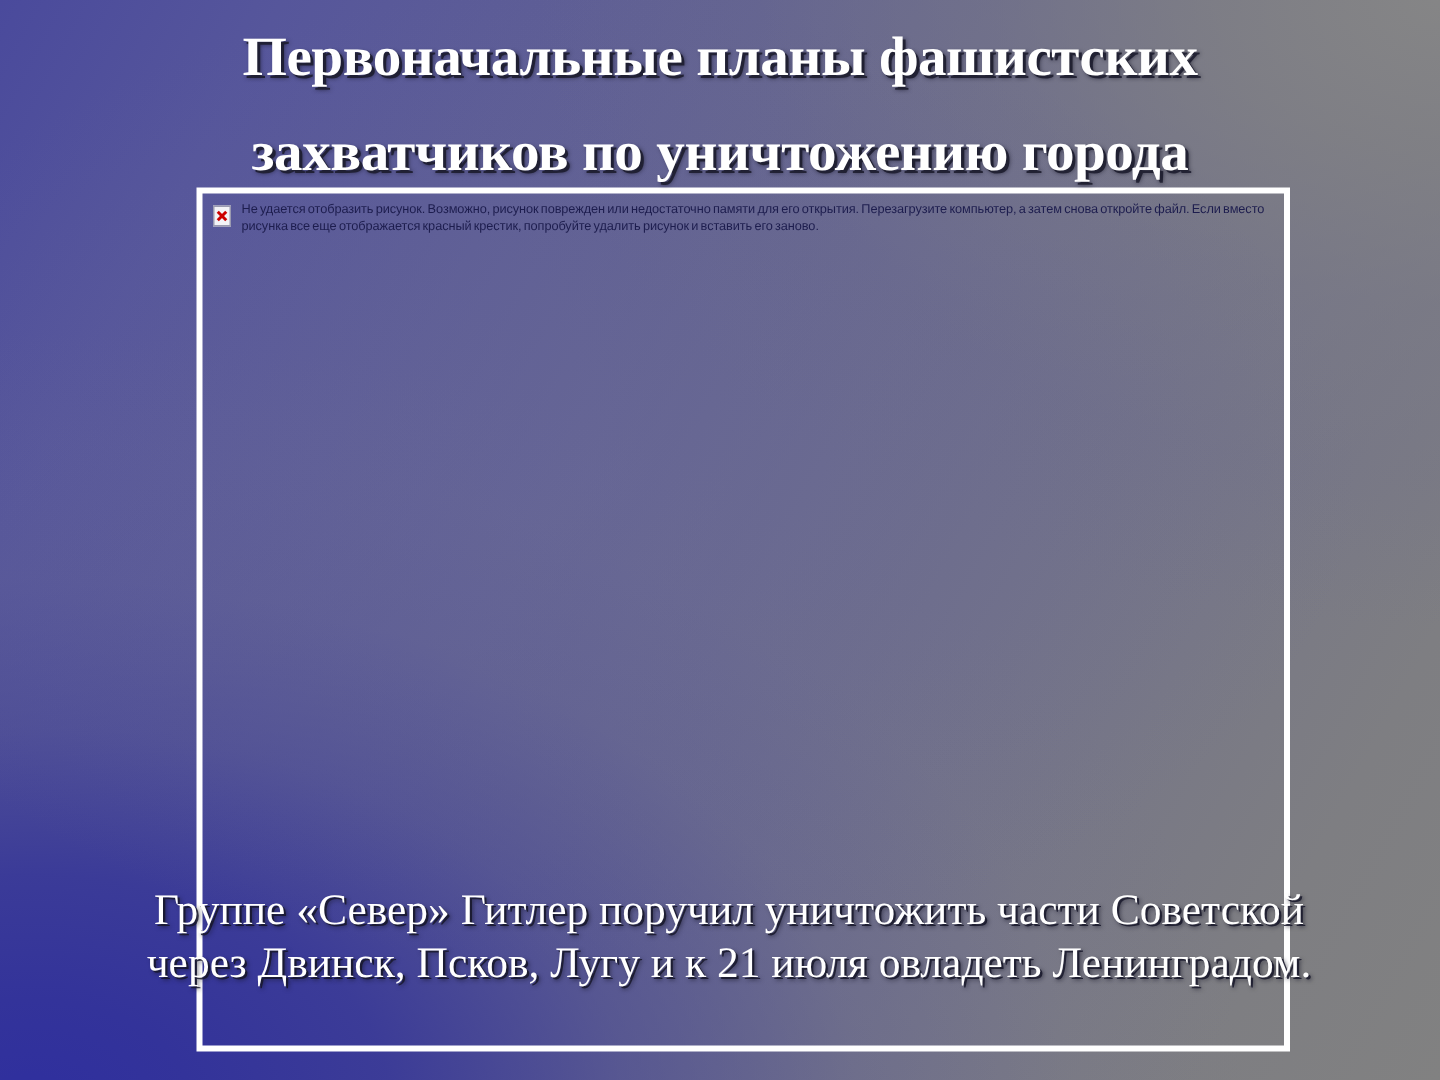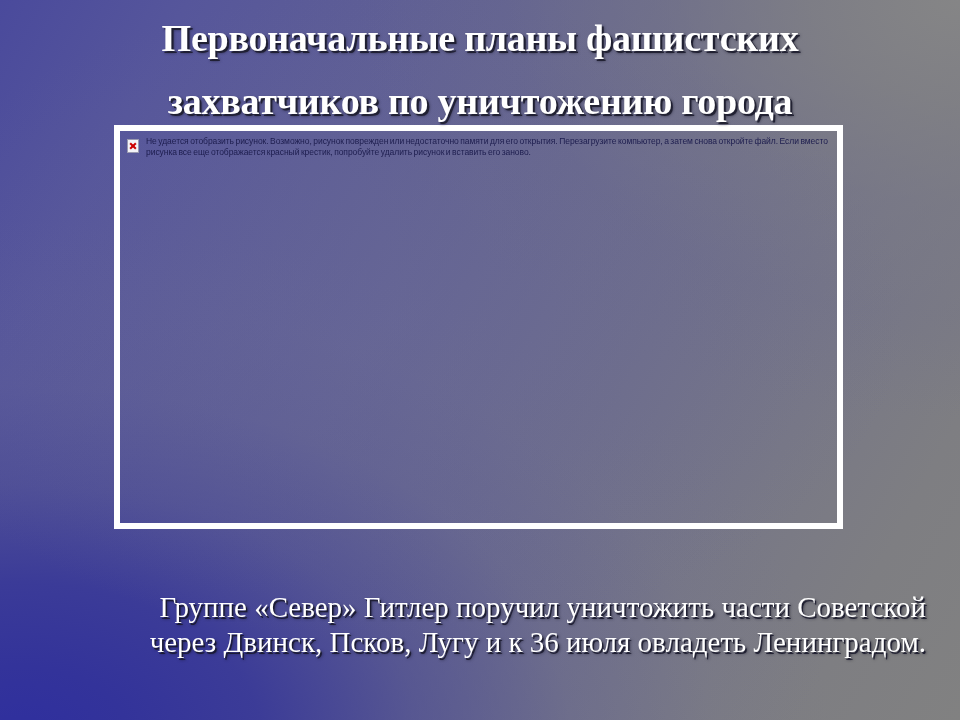--- a/index.html
+++ b/index.html
@@ -85,25 +85,25 @@
     transform: scaleX(1.03);
     transform-origin: center;
   }
   .title-line.line2 {
     margin-top: 10px;
   }
 
   
   #picture-placeholder {
     position: absolute;
-    left: 114px;
+    left: 131px;
     top: 125px;
     width: 729px;
-    height: 404px;
-    border: 6px solid #ffffff;
+    height: 576px;
+    border: 4px solid #ffffff;
     box-sizing: border-box;
     background: transparent;
     z-index: 5;
   }
   #broken-image-row {
     position: absolute;
     left: 7px;
     top: 5px;
     right: 6px;
     display: flex;
@@ -142,21 +142,21 @@
     max-width: 700px;
     word-spacing: -0.8px;
   }
 
   
   #body-block {
     position: absolute;
     left: 46px;
     top: 590px;
     width: 880px;
-    text-align: right;
+    text-align: center;
     z-index: 6;
   }
   .body-line {
     font-family: "Liberation Serif", "DejaVu Serif", serif;
     font-size: 29px;
     line-height: 35px;
     color: #ffffff;
     white-space: nowrap;
     text-shadow:
       1.5px 1.5px 0 rgba(24,24,42,0.85),
@@ -180,16 +180,16 @@
 
   <div id="picture-placeholder">
     <div id="broken-image-row">
       <span id="broken-image-icon"></span>
       <span id="broken-image-text">Не удается отобразить рисунок. Возможно, рисунок поврежден или недостаточно памяти для его открытия. Перезагрузите компьютер,  а затем снова откройте файл. Если вместо рисунка все еще отображается красный крестик, попробуйте удалить рисунок и вставить его заново.</span>
     </div>
   </div>
 
   <div id="body-block">
     <div class="body-line">Группе «Север» Гитлер поручил уничтожить части Советской</div>
-    <div class="body-line">через Двинск, Псков, Лугу и к 36 июля овладеть Ленинградом.</div>
+    <div class="body-line">через Двинск, Псков, Лугу и к 21 июля овладеть Ленинградом.</div>
   </div>
 
 </div>
 
 </body></html>

